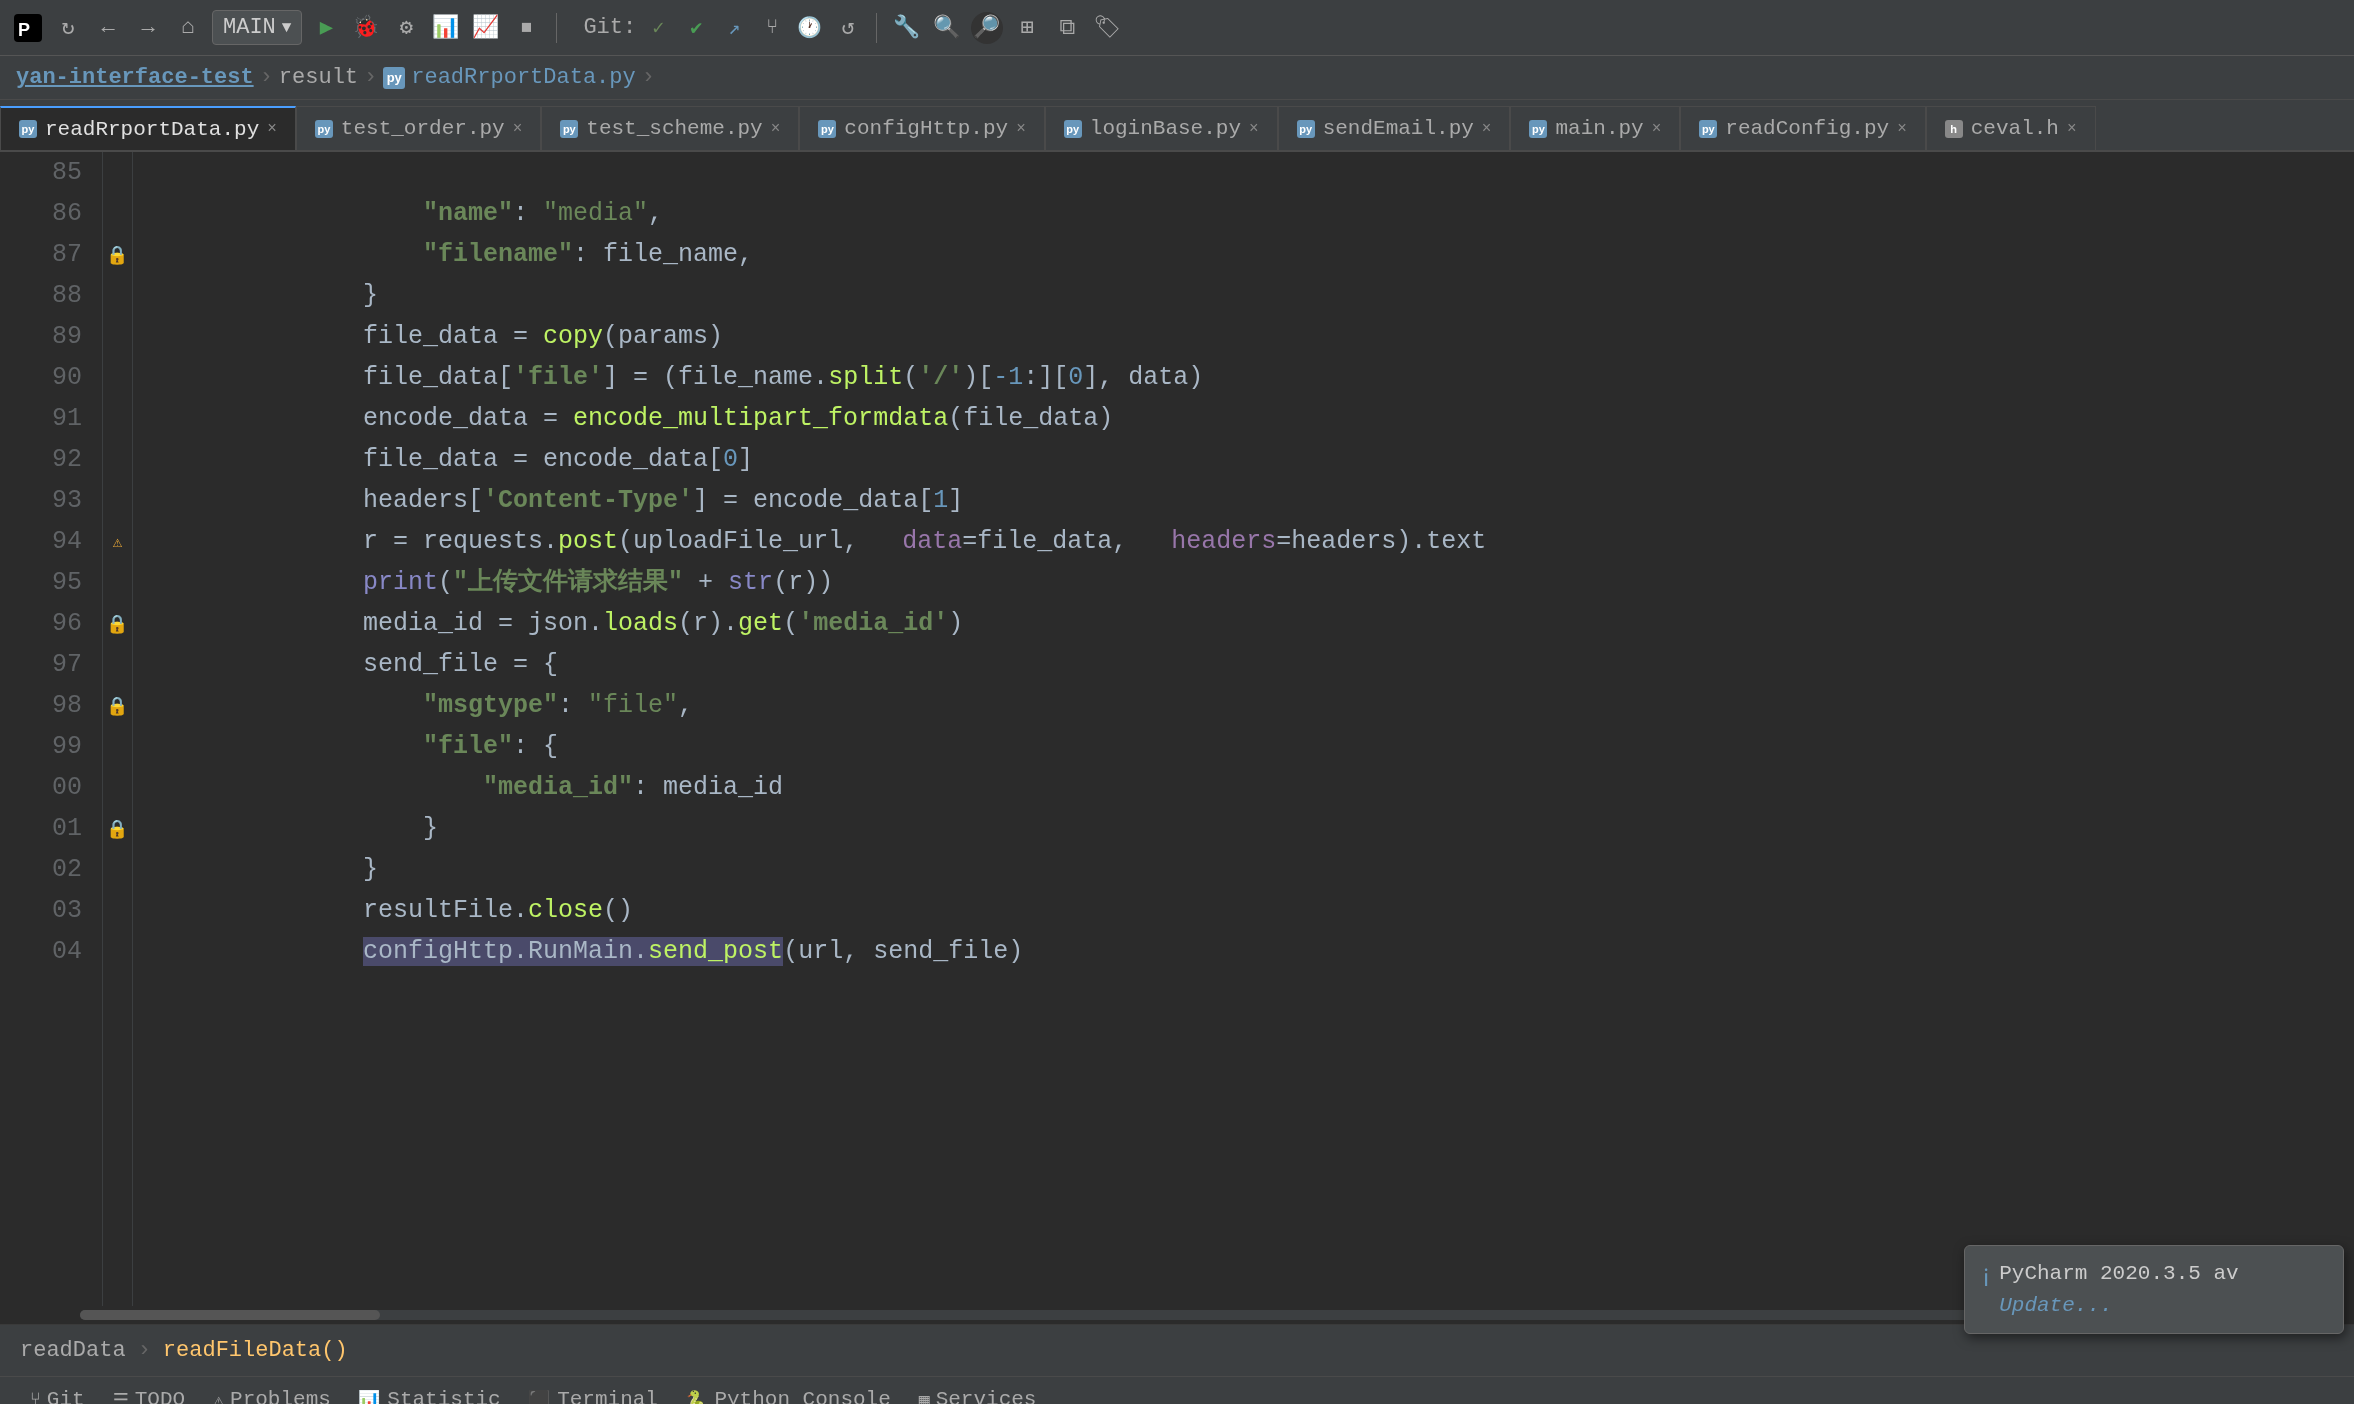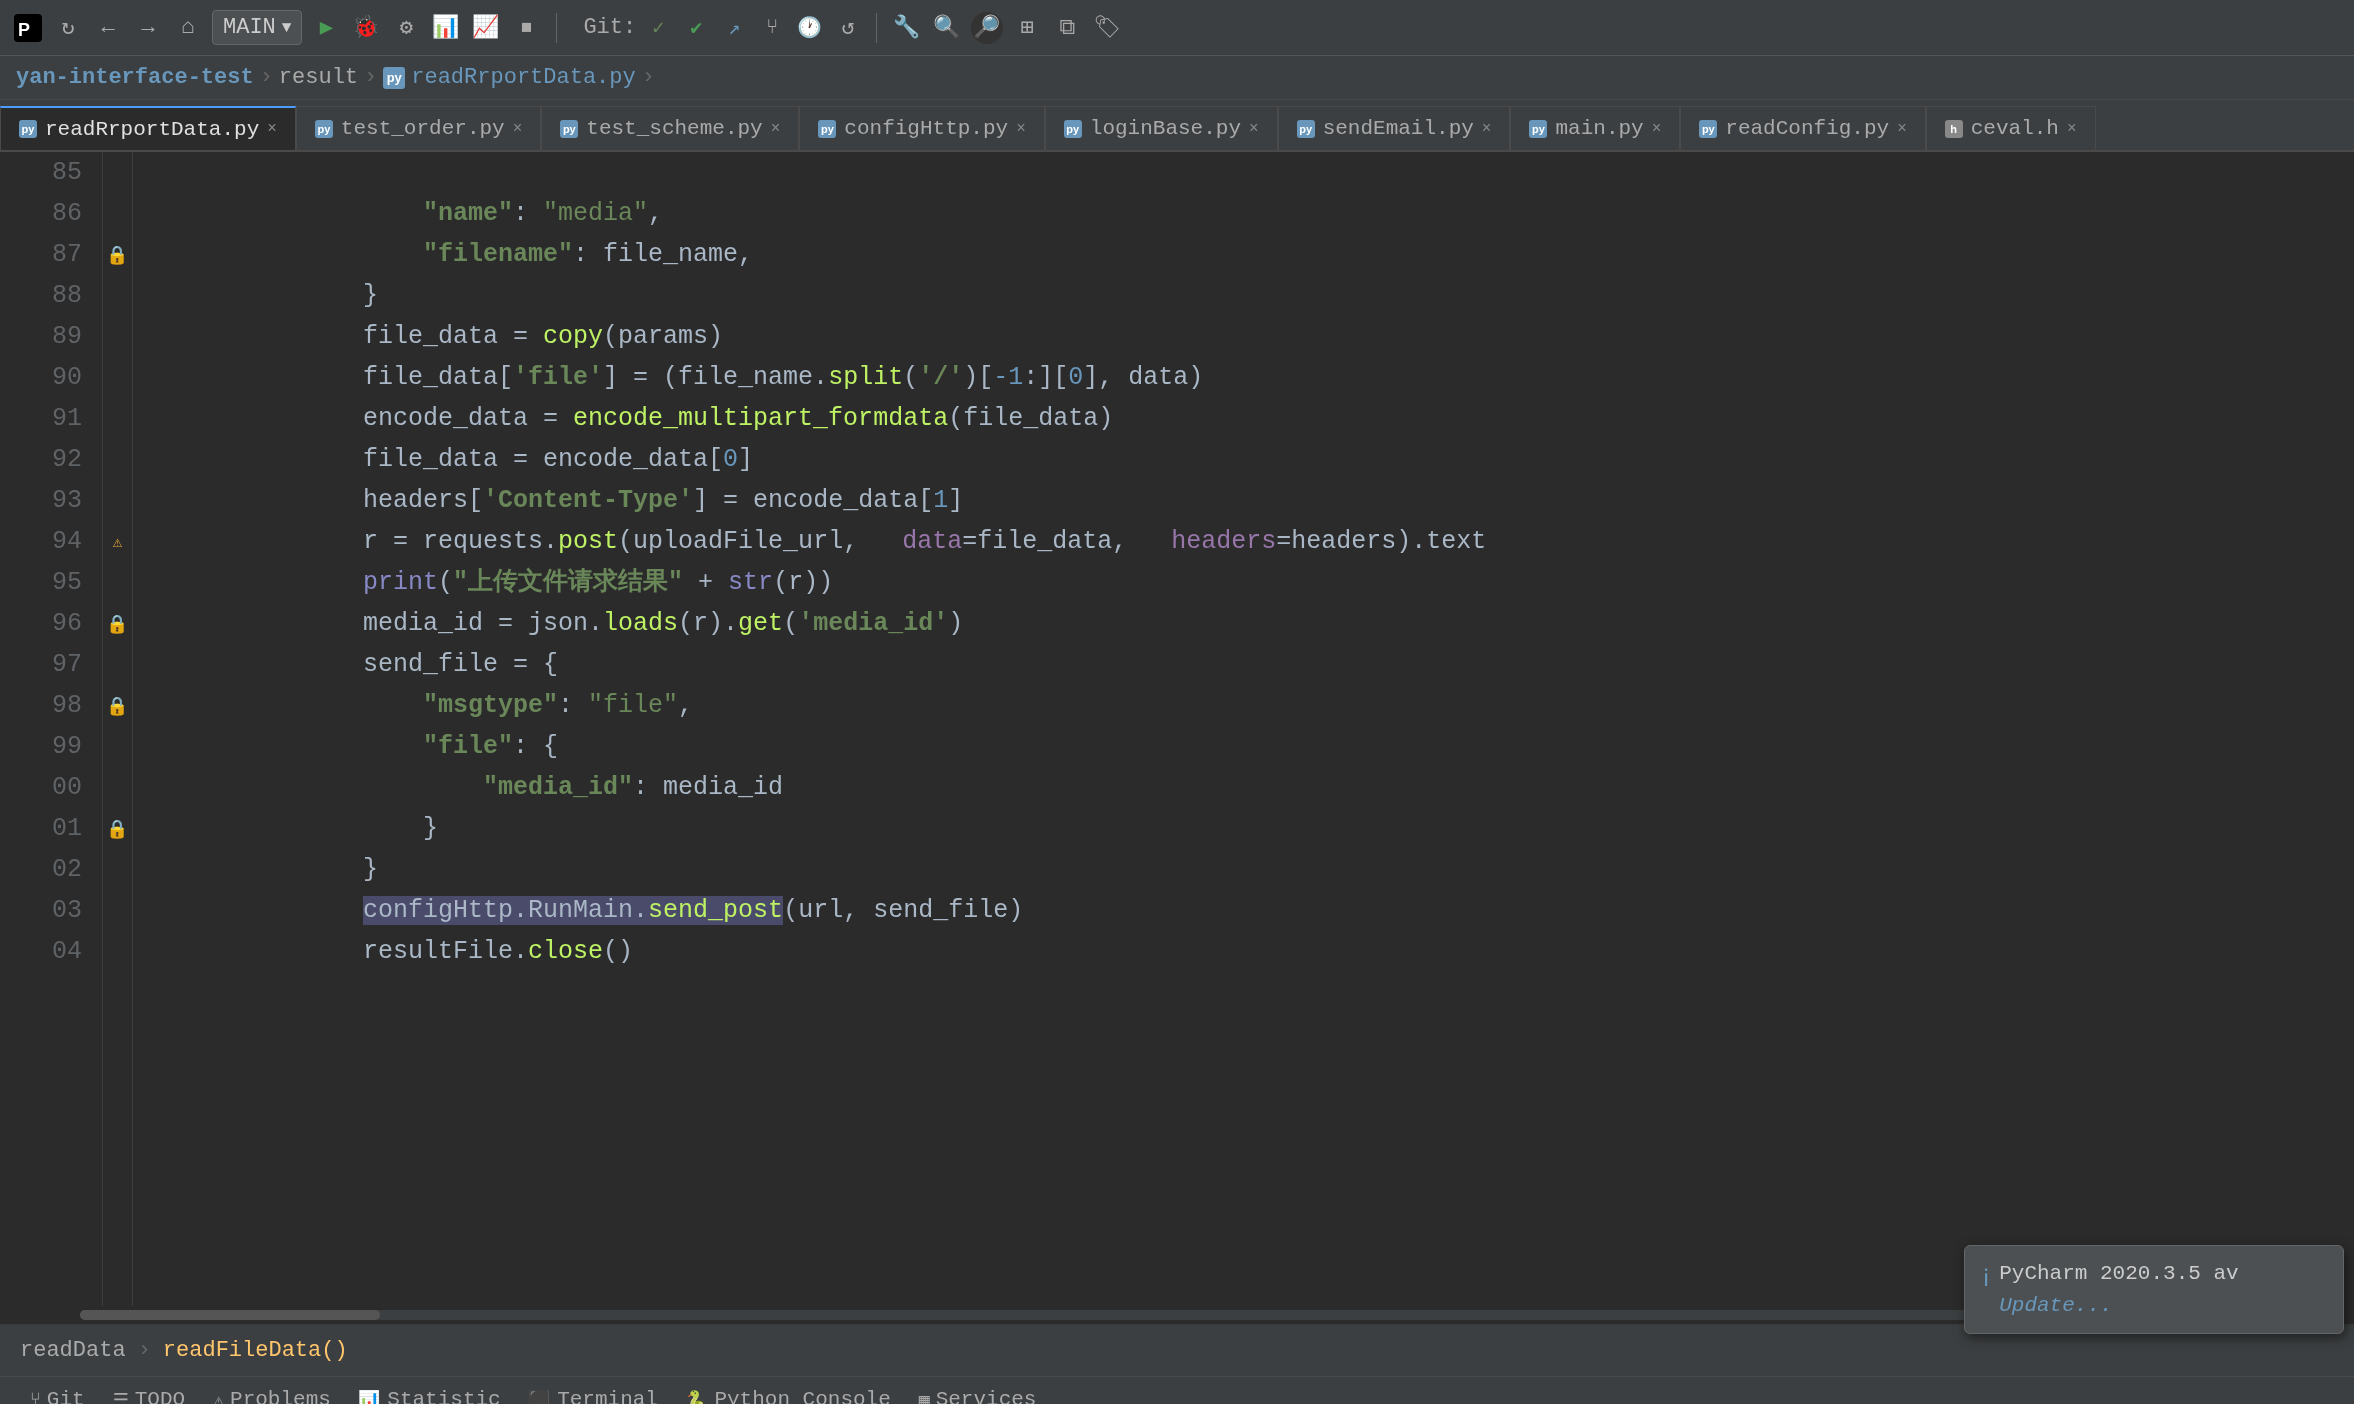--- a/index.html
+++ b/index.html
@@ -325,21 +325,21 @@
   <div class="toolbar-sep"></div>
   <div class="toolbar-icon" style="font-size:22px;">🔧</div>
   <div class="toolbar-icon" style="font-size:22px;">🔍</div>
   <div class="toolbar-icon" style="font-size:22px; background:#333; border-radius:50%;">🔎</div>
   <div class="toolbar-icon" style="font-size:22px;">⊞</div>
   <div class="toolbar-icon" style="font-size:22px;">⧉</div>
   <div class="toolbar-icon" style="font-size:22px;">🏷</div>
 </div>
 
 <div class="breadcrumb">
-  <span class="breadcrumb-item" style="color:#6897bb; font-weight:bold;">yan-interface-test</span>
+  <span class="breadcrumb-item" style="color:#6897bb; font-weight:bold;text-decoration:underline;">yan-interface-test</span>
   <span class="breadcrumb-sep">›</span>
   <span class="breadcrumb-item">result</span>
   <span class="breadcrumb-sep">›</span>
   <span class="breadcrumb-file">
     <span class="file-icon-py">py</span>
     <span class="breadcrumb-link">readRrportData.py</span>
   </span>
   <span class="breadcrumb-sep">›</span>
 </div>
 
@@ -503,25 +503,25 @@
 
     <div class="code-line">
       <span>            }</span>
     </div>
 
     <div class="code-line">
       <span>        }</span>
     </div>
 
     <div class="code-line">
+      <span>        resultFile.</span><span class="fn">close</span><span>()</span>
+    </div>
+
+    <div class="code-line">
       <span>        </span><span style="background:#4a4a6a;">configHttp.RunMain.</span><span class="fn" style="background:#4a4a6a;">send_post</span><span>(url, send_file)</span>
-    </div>
-
-    <div class="code-line">
-      <span>        resultFile.</span><span class="fn">close</span><span>()</span>
     </div>
 
     <div class="code-line">
       <span> </span>
     </div>
   </div>
 </div>
 
 <div class="hscroll-bar">
   <div class="hscroll-track">

